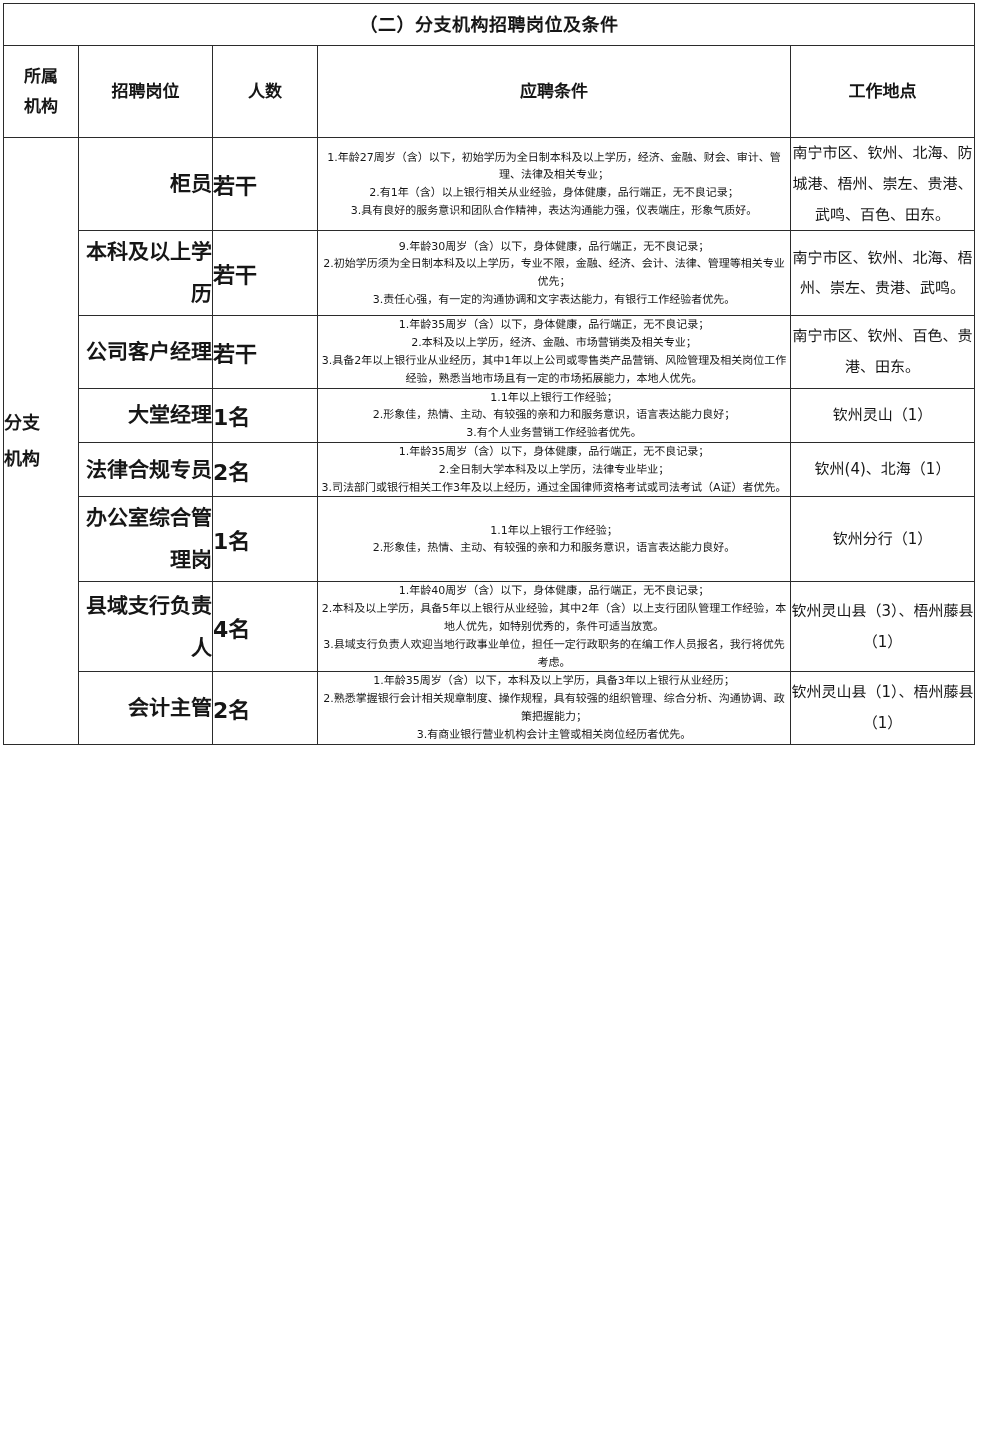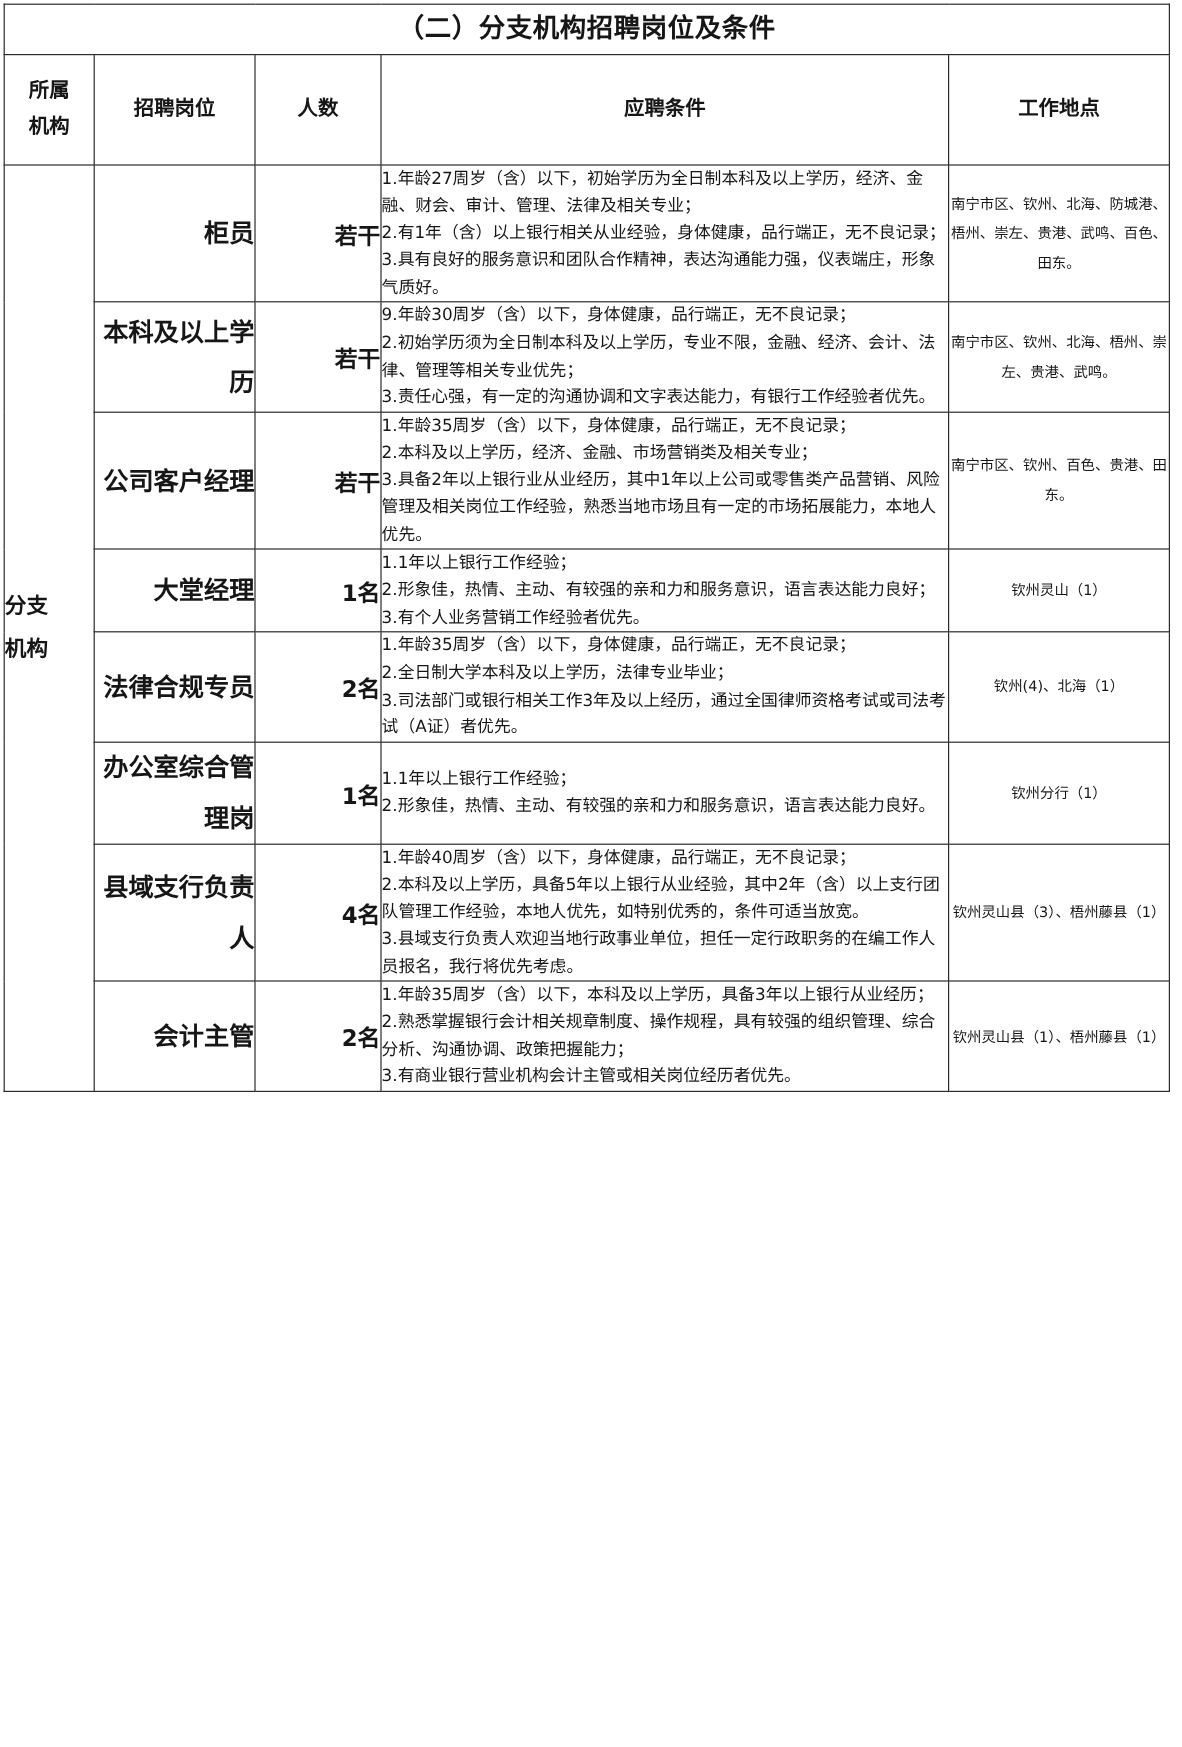--- a/index.html
+++ b/index.html
@@ -38,21 +38,21 @@
     border: 1px solid #2b2b2b;
     vertical-align: middle;
     background: #fff;
     padding: 0;
   }
 
   
   td.title-cell {
     text-align: center;
     font-weight: bold;
-    font-size: 22px;
+    font-size: 18px;
     letter-spacing: 0.5px;
     height: 41px;
     line-height: 41px;
     padding: 0 4px;
     white-space: nowrap;
   }
 
   
   td.head-cell {
     text-align: center;
@@ -79,45 +79,45 @@
     text-align: right;
     font-weight: bold;
     font-size: 21px;
     line-height: 2.0;
     padding: 4px 6px;
     word-break: break-all;
   }
 
   
   td.count-cell {
-    text-align: right;
-    font-weight: bold;
-    font-size: 19px;
+    text-align: left;
+    font-weight: bold;
+    font-size: 22px;
     padding: 4px 2px;
     white-space: nowrap;
   }
 
   
   td.req-cell {
-    text-align: left;
-    font-size: 14px;
+    text-align: center;
+    font-size: 11px;
     line-height: 1.62;
     padding: 8px 9px 8px 10px;
     vertical-align: middle;
   }
   td.req-cell .req-line {
     display: block;
     white-space: normal;
     word-break: break-all;
   }
 
   
   td.loc-cell {
     text-align: center;
-    font-size: 12px;
+    font-size: 15px;
     line-height: 2.05;
     padding: 6px 8px;
     word-break: break-all;
   }
 
   
   col.c-org  { width: 75px;  }
   col.c-pos  { width: 134px; }
   col.c-num  { width: 105px; }
   col.c-req  { width: 473px; }

